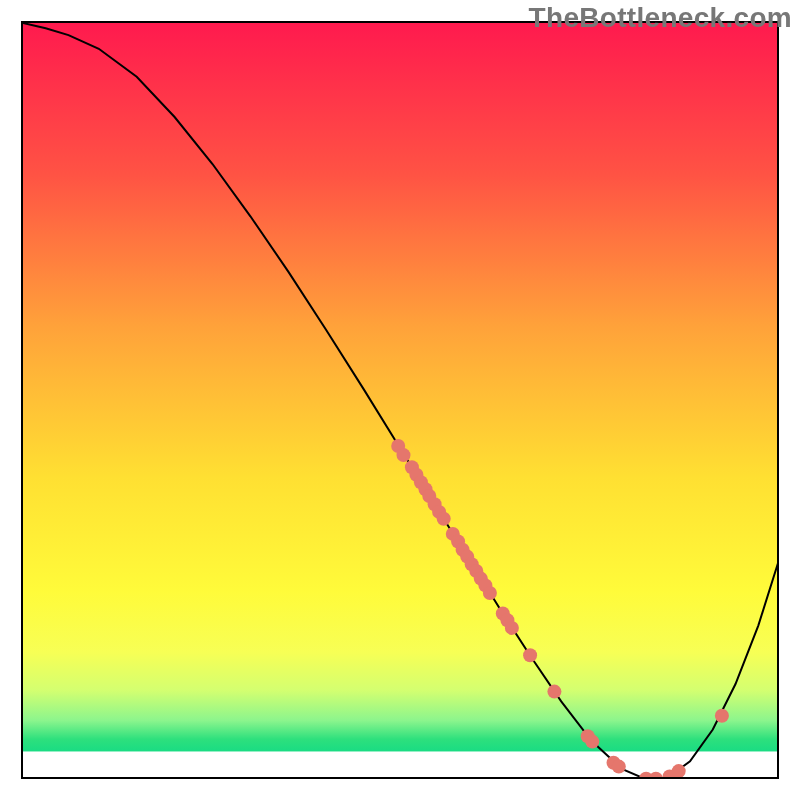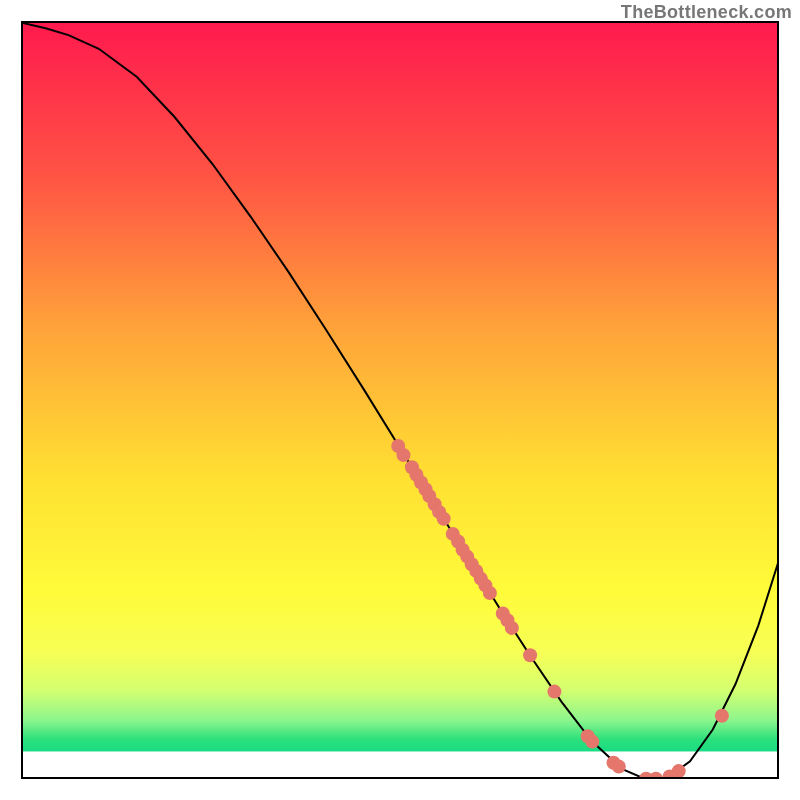--- a/index.html
+++ b/index.html
@@ -14,21 +14,21 @@
     position: relative;
     width: 800px;
     height: 800px;
     background: #ffffff;
   }
   .attr {
     position: absolute;
     top: 2px;
     right: 8px;
     color: #777777;
-    font-size: 18px;
+    font-size: 28px;
     font-weight: 600;
     letter-spacing: 0.3px;
     z-index: 5;
   }
   .frame {
     position: absolute;
     left: 21px;
     top: 21px;
     width: 758px;
     height: 758px;

